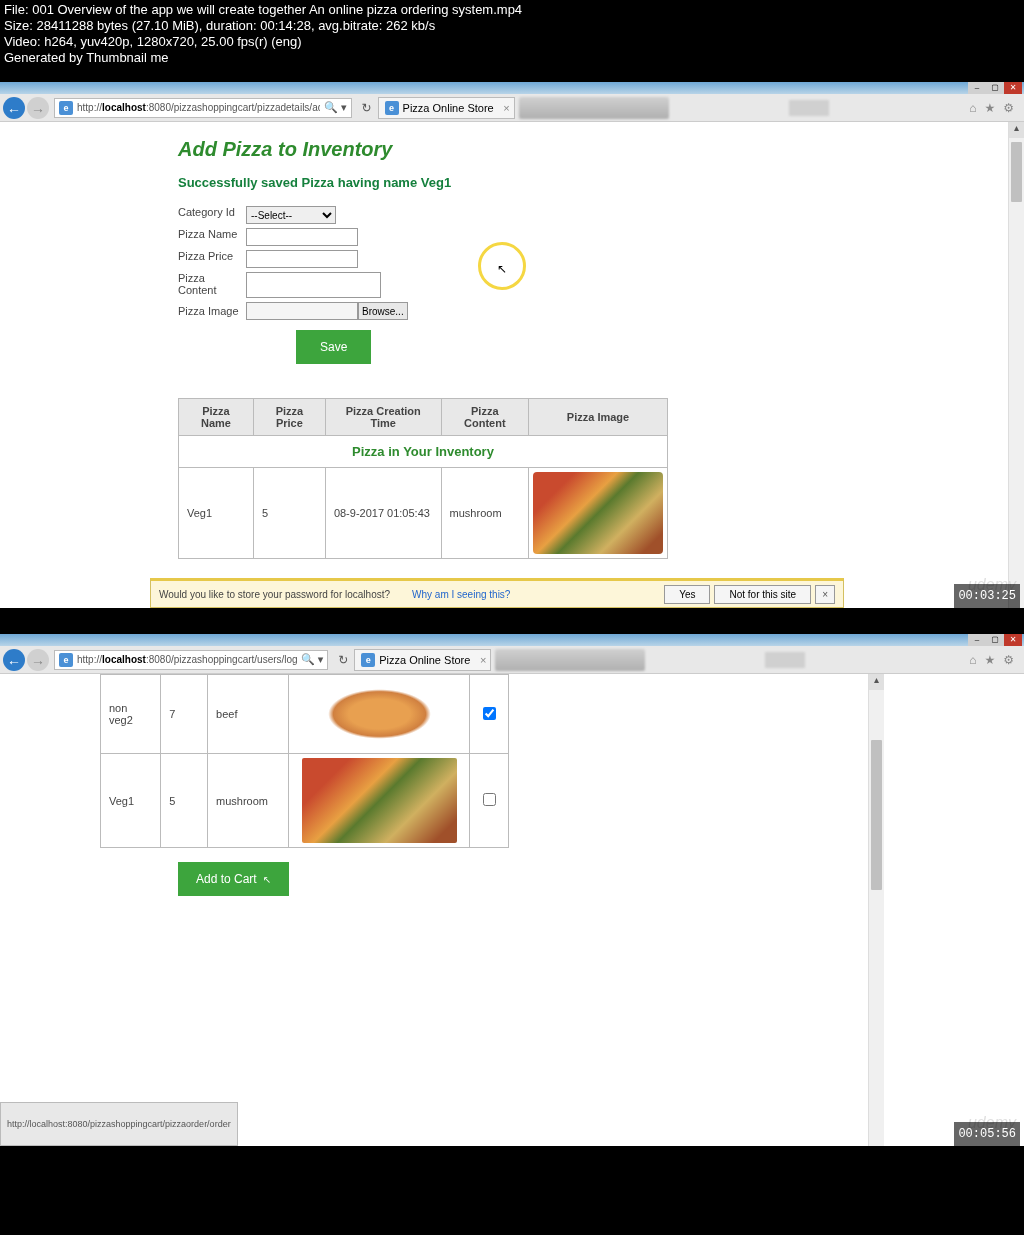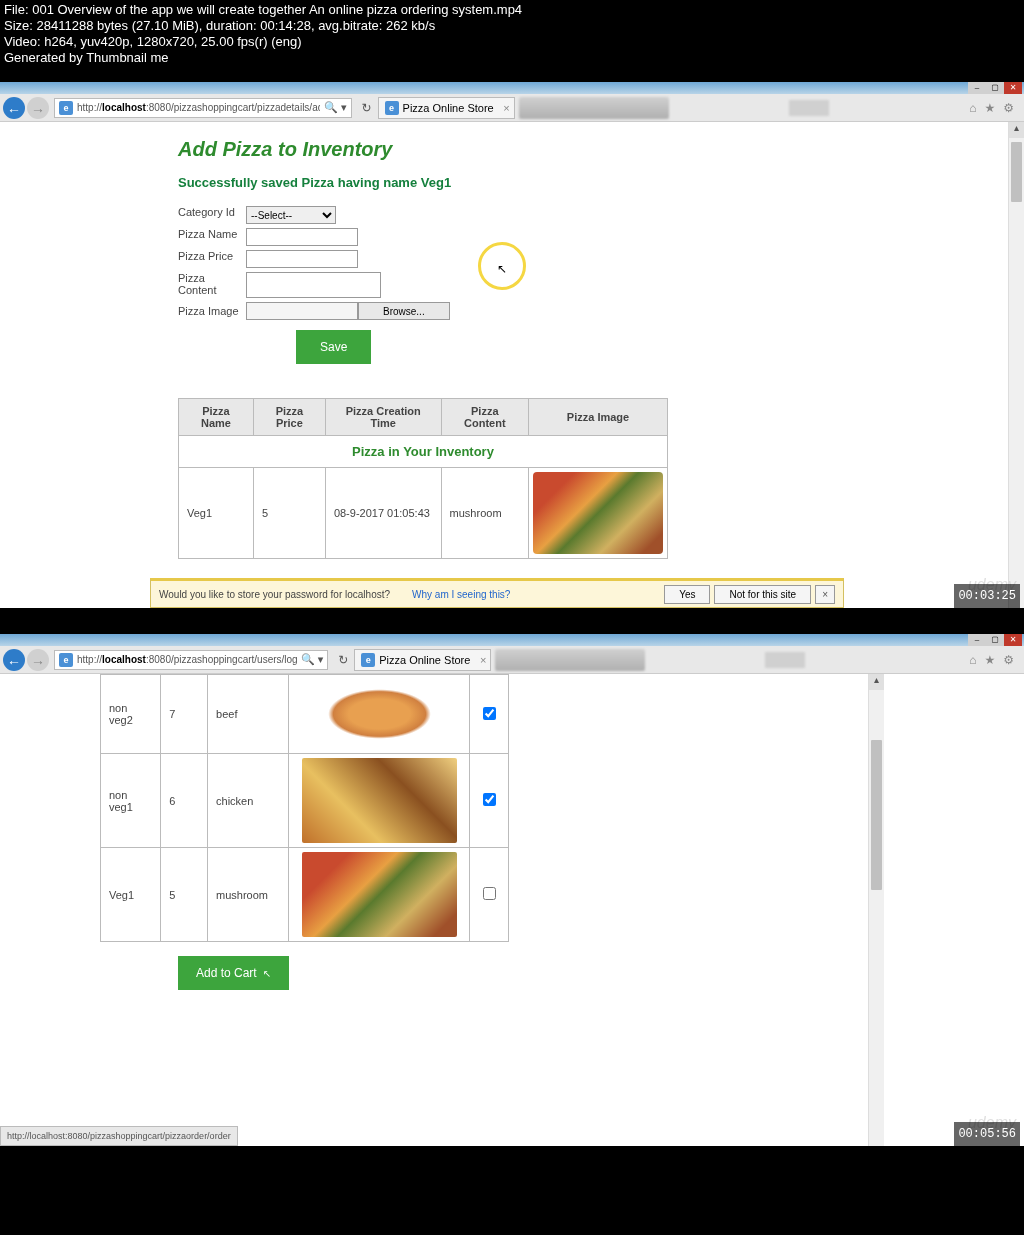--- a/index.html
+++ b/index.html
@@ -38,21 +38,21 @@
 .form-area { padding: 16px 0 0 178px; }
 h2.add-title { color: #2e8b2e; font-size: 20px; font-weight: bold; margin-bottom: 14px; font-style: italic; }
 .success-msg { color: #15803d; font-size: 13px; font-weight: bold; margin-bottom: 16px; }
 .form-row { display: flex; align-items: flex-start; margin-bottom: 4px; font-size: 11px; }
 .form-label { width: 68px; color: #444; }
 .form-select { width: 90px; height: 18px; font-size: 10px; border: 1px solid #999; }
 .form-input { width: 112px; height: 18px; border: 1px solid #999; }
 .form-textarea { width: 135px; height: 26px; border: 1px solid #999; resize: none; font-size: 10px; }
 .file-row { align-items: center; }
 .file-field { width: 112px; height: 18px; border: 1px solid #999; background: #f5f5f5; }
-.browse-btn { height: 18px; padding: 0 24px; font-size: 10px; background: #e8e8e8; border: 1px solid #999; margin-left: 0; }
+.browse-btn { height: 18px; padding: 0 3px; font-size: 10px; background: #e8e8e8; border: 1px solid #999; margin-left: 0; }
 .save-btn { background: #3da53d; color: #fff; border: none; padding: 10px 24px; font-size: 12px; margin-left: 118px; margin-top: 6px; cursor: pointer; }
 .highlight-circle { position: absolute; left: 478px; top: 120px; width: 48px; height: 48px; border: 3px solid #f5d742; border-radius: 50%; }
 .cursor-icon { position: absolute; left: 497px; top: 140px; font-size: 12px; color: #000; }
 .inv-table-wrap { margin: 34px 0 0 178px; width: 490px; }
 table.inv { border-collapse: collapse; width: 100%; }
 table.inv th, table.inv td { border: 1px solid #bbb; padding: 6px 8px; font-size: 11px; text-align: left; color: #444; }
 table.inv .title-row td { text-align: center; color: #2e8b2e; font-weight: bold; font-size: 13px; padding: 8px; }
 table.inv thead th { background: #e8e8e8; font-weight: bold; text-align: center; }
 .pizza-img { width: 130px; height: 82px; background: linear-gradient(135deg, #c94a2e 20%, #e8a042 40%, #5a7a2e 50%, #d0b060 70%, #a0502a 90%); border-radius: 4px; display: block; }
 .pizza-img-cell { padding: 4px !important; text-align: center; }
@@ -69,21 +69,21 @@
 table.order { border-collapse: collapse; width: 100%; }
 table.order td { border: 1px solid #bbb; padding: 6px 8px; font-size: 11px; color: #444; vertical-align: middle; }
 table.order td.img-cell { padding: 4px; text-align: center; width: 195px; }
 table.order td.chk-cell { text-align: center; width: 45px; }
 .order-img { width: 155px; height: 85px; display: block; margin: 0 auto; border-radius: 2px; }
 .img-pepperoni { background: radial-gradient(ellipse at center, #e8a050 30%, #d08040 45%, transparent 50%), #fff; background-size: cover; border-radius: 50%; height: 70px; width: 145px; }
 .img-olives { background: radial-gradient(ellipse at center, #e89040 30%, #5a8a3a 40%, #d07030 50%, #000 52%), #4a2010; }
 .img-chicken { background: linear-gradient(45deg, #c0702a, #e8c060, #8a5020, #f0d080); }
 .img-mushroom { background: linear-gradient(135deg, #c94a2e 20%, #e8a042 40%, #5a7a2e 50%, #d0b060 70%, #a0502a 90%); }
 .addcart-btn { background: #3da53d; color: #fff; border: none; padding: 10px 18px; font-size: 12px; margin: 14px 0 0 178px; cursor: pointer; display: flex; align-items: center; gap: 6px; }
-.status-bar { position: absolute; bottom: 0; left: 0; background: #e8e8e8; border: 1px solid #bbb; padding: 4px 6px; font-size: 9px; color: #555; }
+.status-bar { position: absolute; bottom: 0; left: 0; background: #e8e8e8; border: 1px solid #bbb; padding: 16px 6px; font-size: 9px; color: #555; }
 .page2 .scrollbar { right: 140px; }
 .page2-right { position: absolute; right: 0; top: 0; bottom: 0; width: 140px; background: #fff; }
 </style>
 </head>
 <body>
 
 <div class="header-info">
   <div>File: 001 Overview of the app we will create together An online pizza ordering system.mp4</div>
   <div>Size: 28411288 bytes (27.10 MiB), duration: 00:14:28, avg.bitrate: 262 kb/s</div>
   <div>Video: h264, yuv420p, 1280x720, 25.00 fps(r) (eng)</div>
@@ -254,29 +254,20 @@
             <tr>
           <td style="width:74px">non veg2</td>
           <td style="width:65px">7</td>
           <td style="width:90px">beef</td>
           <td class="img-cell">
                 <div class="order-img img-pepperoni"></div>
               </td>
           <td class="chk-cell"><input type="checkbox" checked="" style=""></td>
         </tr>
         <tr>
-          <td>non veg1</td>
-          <td>6</td>
-          <td>chicken</td>
-          <td class="img-cell">
-                <div class="order-img img-chicken"></div>
-              </td>
-          <td class="chk-cell"><input type="checkbox" checked="" style=""></td>
-        </tr>
-        <tr>
           <td>Veg1</td>
           <td>5</td>
           <td>mushroom</td>
           <td class="img-cell">
                 <div class="order-img img-mushroom"></div>
               </td>
           <td class="chk-cell"><input type="checkbox" style=""></td>
         </tr>
       </tbody>
         </table>

